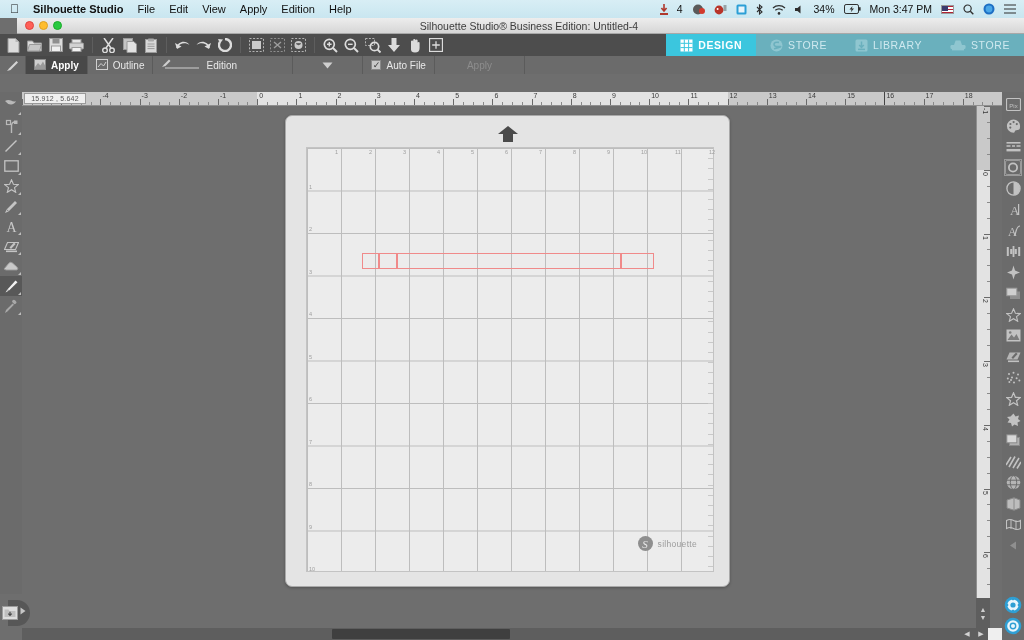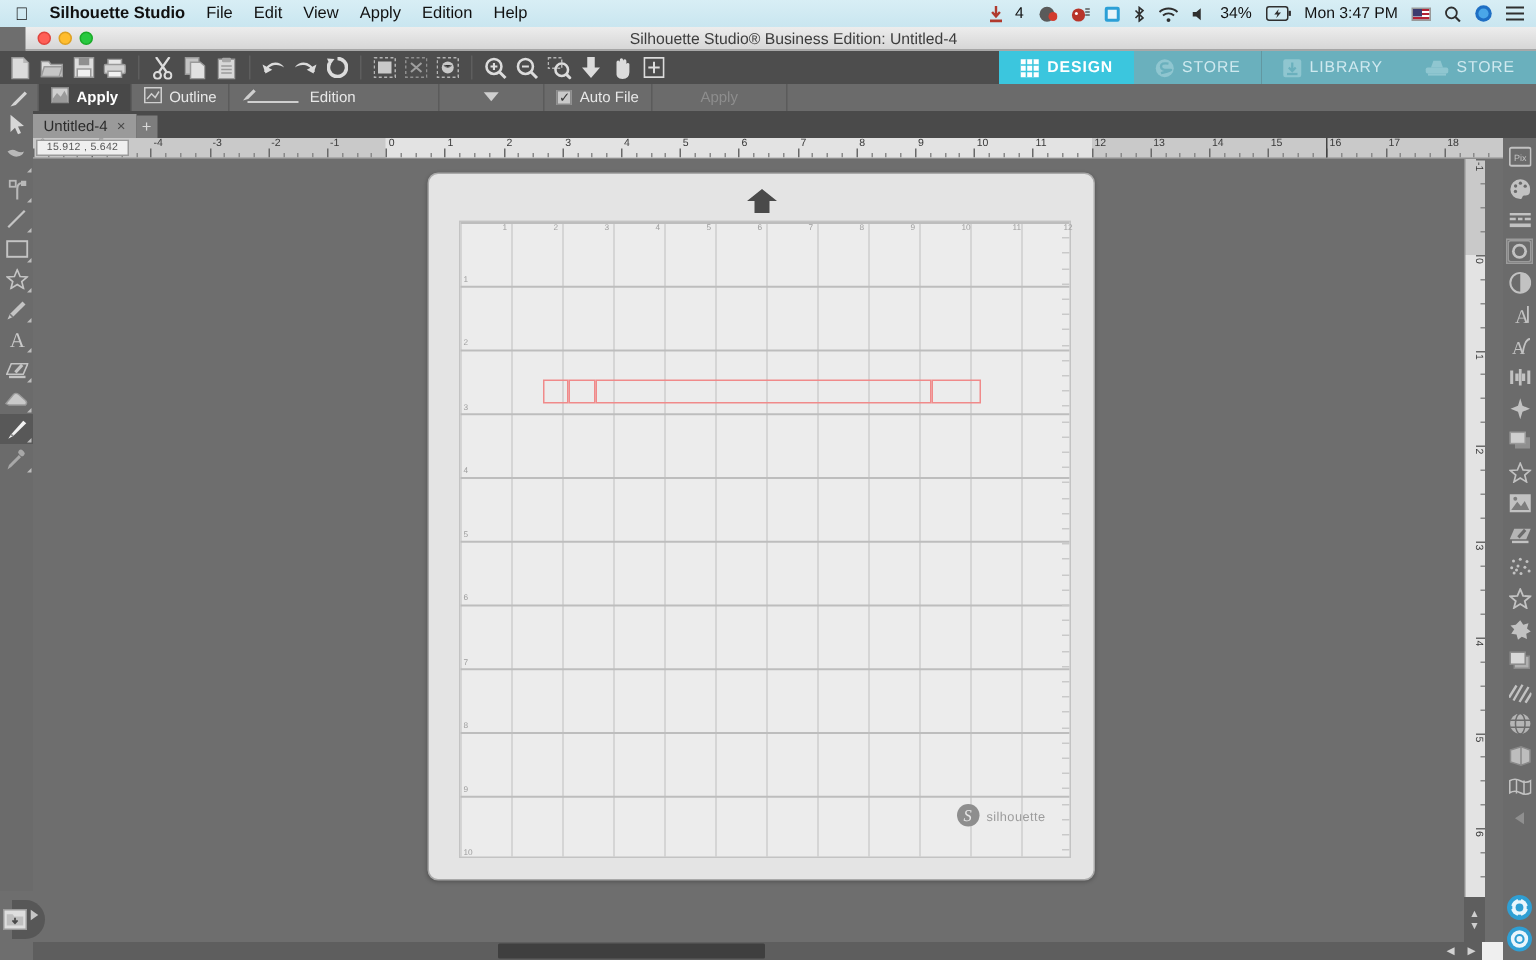--- a/index.html
+++ b/index.html
@@ -494,32 +494,20 @@
           </svg>
       </span>
     </div>
     <div class="t2cell">
       <span class="chk">✓</span>
       <span>Auto File</span>
     </div>
     <div class="t2cell apply">Apply</div>
   </div>
 
-  <div class="tabstrip">
-    <div class="cursorbox">
-      <svg width="11" height="14" viewBox="0 0 11 14">
-          <path d="M1 0.5 L1 12 L4 9.2 L6 13.5 L8 12.6 L6 8.4 L10 8 Z" fill="#d7d7d7"></path>
-        </svg>
-    </div>
-    <div class="doctab">
-      <span>Untitled-4</span>
-      <span class="x">×</span>
-    </div>
-    <div class="newtab">+</div>
-  </div>
 
   <div class="hruler" id="hruler">
       <div class="hl" style="left: 235.2px; width: 470.4px;"></div>
       <div class="tick maj" style="left: 0px;"></div>
       <div class="tlab" style="left: 0px;">-6</div>
       <div class="tick min" style="left: 9.8px;"></div>
       <div class="tick min" style="left: 19.6px;"></div>
       <div class="tick min" style="left: 29.4px;"></div>
       <div class="tick maj" style="left: 39.2px;"></div>
       <div class="tlab" style="left: 39.2px;">-5</div>

